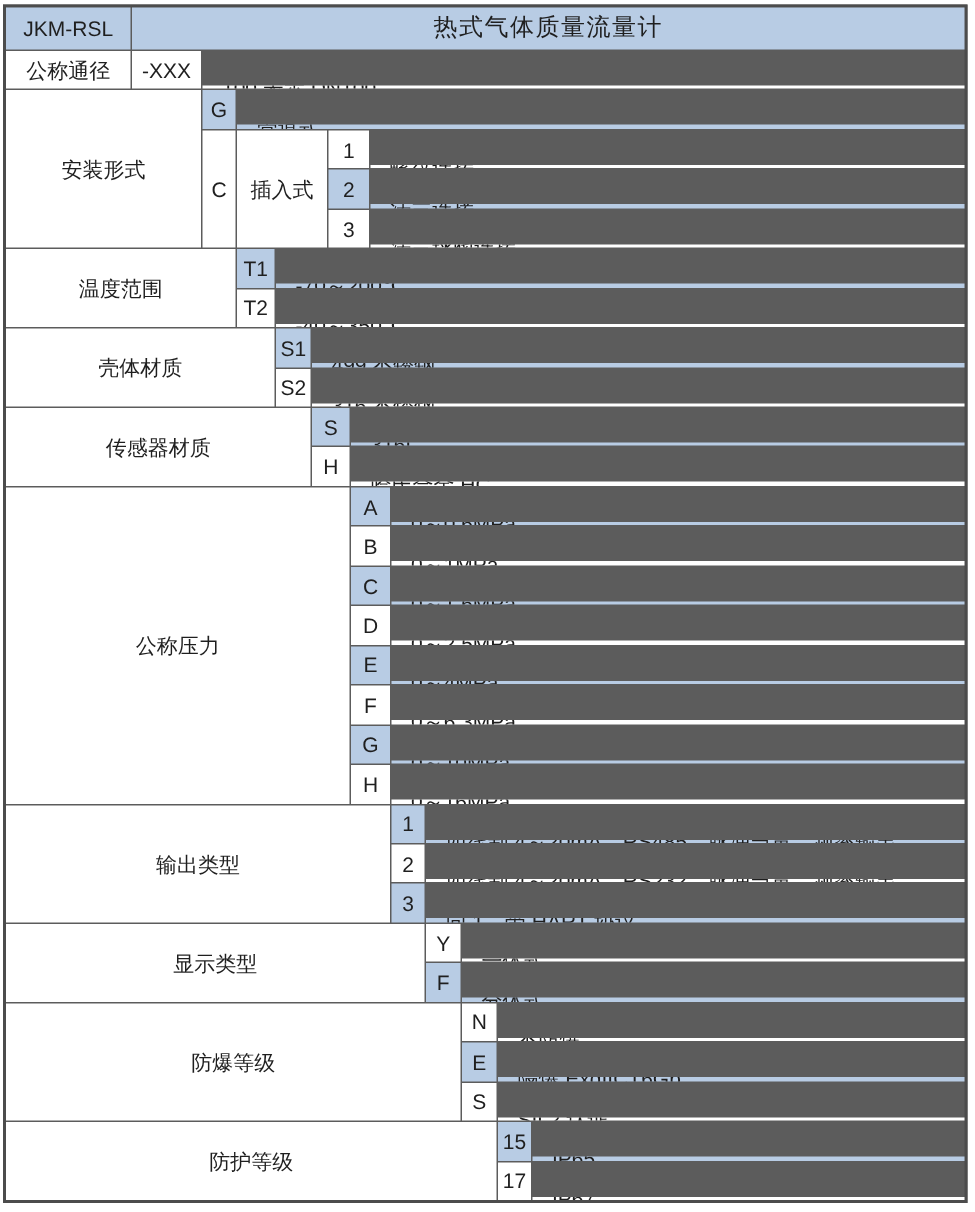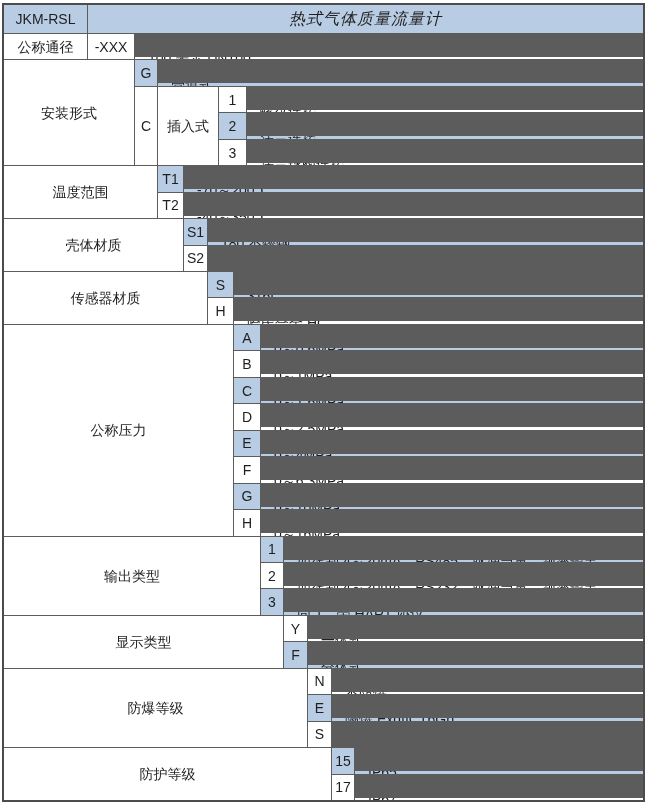--- a/index.html
+++ b/index.html
@@ -15,21 +15,21 @@
     grid-template-rows:28px repeat(29,1fr);
     gap:1px;
   }
   .c{
     background:#ffffff;color:#1f1f1f;font-size:14px;line-height:1;
     display:flex;align-items:center;overflow:hidden;white-space:nowrap;
   }
   .ctr{justify-content:center;text-align:center;}
   .lft{padding-left:13px;margin-top:23px;}
   .blu{background:#b8cce4;}
-  .title{font-size:16px;letter-spacing:1px;font-style:italic;}
+  .title{font-size:16px;letter-spacing:1px;}
 </style>
 </head>
 <body>
 
 <div class="page">
   <div class="tbl">
 
     <div class="c ctr blu" style="grid-area:1/1/2/2">JKM-RSL</div>
     <div class="c ctr blu title" style="grid-area:1/2/2/15">热式气体质量流量计</div>
 
@@ -50,22 +50,23 @@
     <div class="c lft" style="grid-area:6/9/7/15">法兰球阀连接</div>
 
     <div class="c ctr" style="grid-area:7/1/9/4">温度范围</div>
     <div class="c ctr blu" style="grid-area:7/4/8/5">T1</div>
     <div class="c lft blu" style="grid-area:7/5/8/15">-70～200℃</div>
     <div class="c ctr" style="grid-area:8/4/9/5">T2</div>
     <div class="c lft" style="grid-area:8/5/9/15">-40～350℃</div>
 
     <div class="c ctr" style="grid-area:9/1/11/5">壳体材质</div>
     <div class="c ctr blu" style="grid-area:9/5/10/6">S1</div>
-    <div class="c lft blu" style="grid-area:9/6/10/15">180 不锈钢</div>
+    <div class="c lft blu" style="grid-area:9/6/10/15">499 不锈钢</div>
     <div class="c ctr" style="grid-area:10/5/11/6">S2</div>
+    <div class="c lft" style="grid-area:10/6/11/15">316 不锈钢</div>
 
     <div class="c ctr" style="grid-area:11/1/13/6">传感器材质</div>
     <div class="c ctr blu" style="grid-area:11/6/12/8">S</div>
     <div class="c lft blu" style="grid-area:11/8/12/15">316L</div>
     <div class="c ctr" style="grid-area:12/6/13/8">H</div>
     <div class="c lft" style="grid-area:12/8/13/15">哈氏合金 HC</div>
 
     <div class="c ctr" style="grid-area:13/1/21/8">公称压力</div>
     <div class="c ctr blu" style="grid-area:13/8/14/10">A</div>
     <div class="c lft blu" style="grid-area:13/10/14/15">0～0.6MPa</div>
@@ -97,20 +98,21 @@
     <div class="c lft" style="grid-area:24/12/25/15">一体式</div>
     <div class="c ctr blu" style="grid-area:25/11/26/12">F</div>
     <div class="c ctr" style="grid-area:26/1/29/12">防爆等级</div>
 
     <div class="c lft blu" style="grid-area:25/12/26/15">分体式</div>
     <div class="c ctr" style="grid-area:26/12/27/13">N</div>
     <div class="c lft" style="grid-area:26/13/27/15">不防爆</div>
     <div class="c ctr blu" style="grid-area:27/12/28/13">E</div>
     <div class="c lft blu" style="grid-area:27/13/28/15">隔爆 ExdIICT6Gb</div>
     <div class="c ctr" style="grid-area:28/12/29/13">S</div>
+    <div class="c lft" style="grid-area:28/13/29/15">SIL2 认证</div>
 
     <div class="c ctr" style="grid-area:29/1/31/13">防护等级</div>
     <div class="c ctr blu" style="grid-area:29/13/30/14">15</div>
     <div class="c lft blu" style="grid-area:29/14/30/15">IP65</div>
     <div class="c ctr" style="grid-area:30/13/31/14">17</div>
     <div class="c lft" style="grid-area:30/14/31/15">IP67</div>
 
   </div>
 </div>
 

